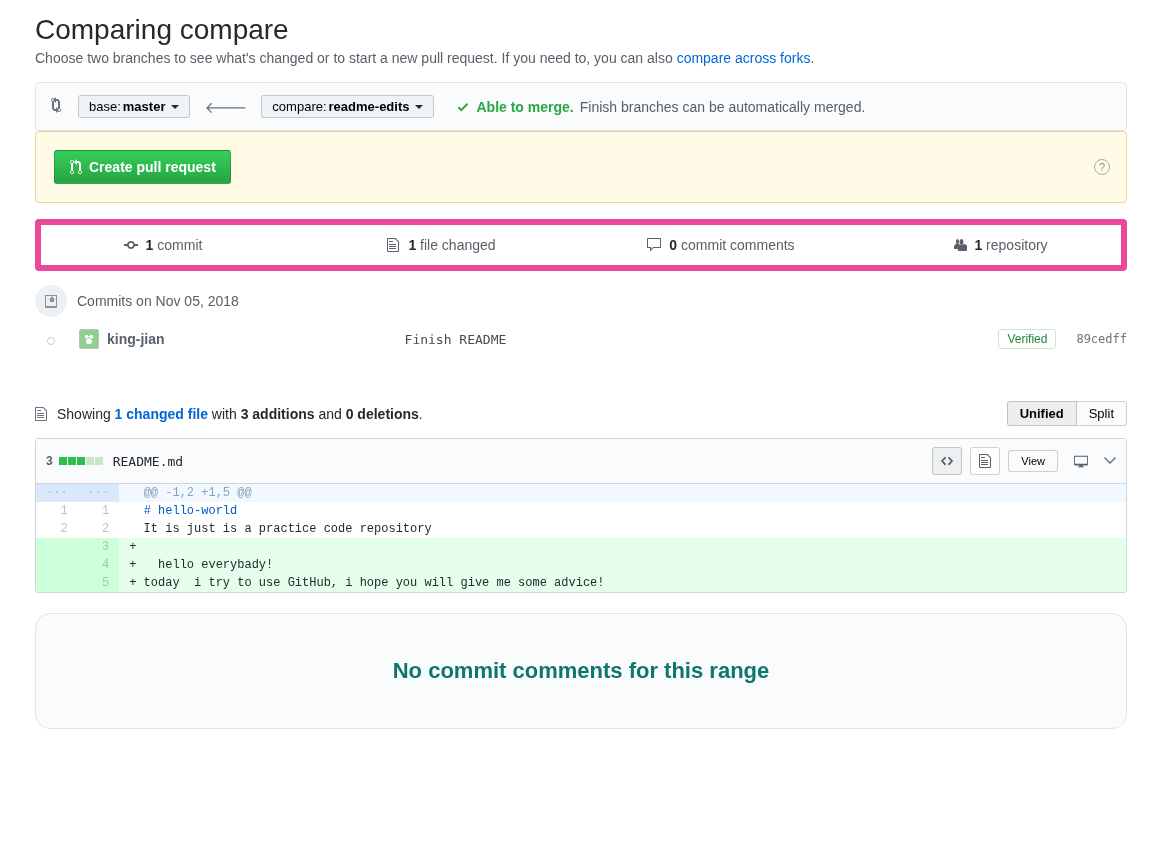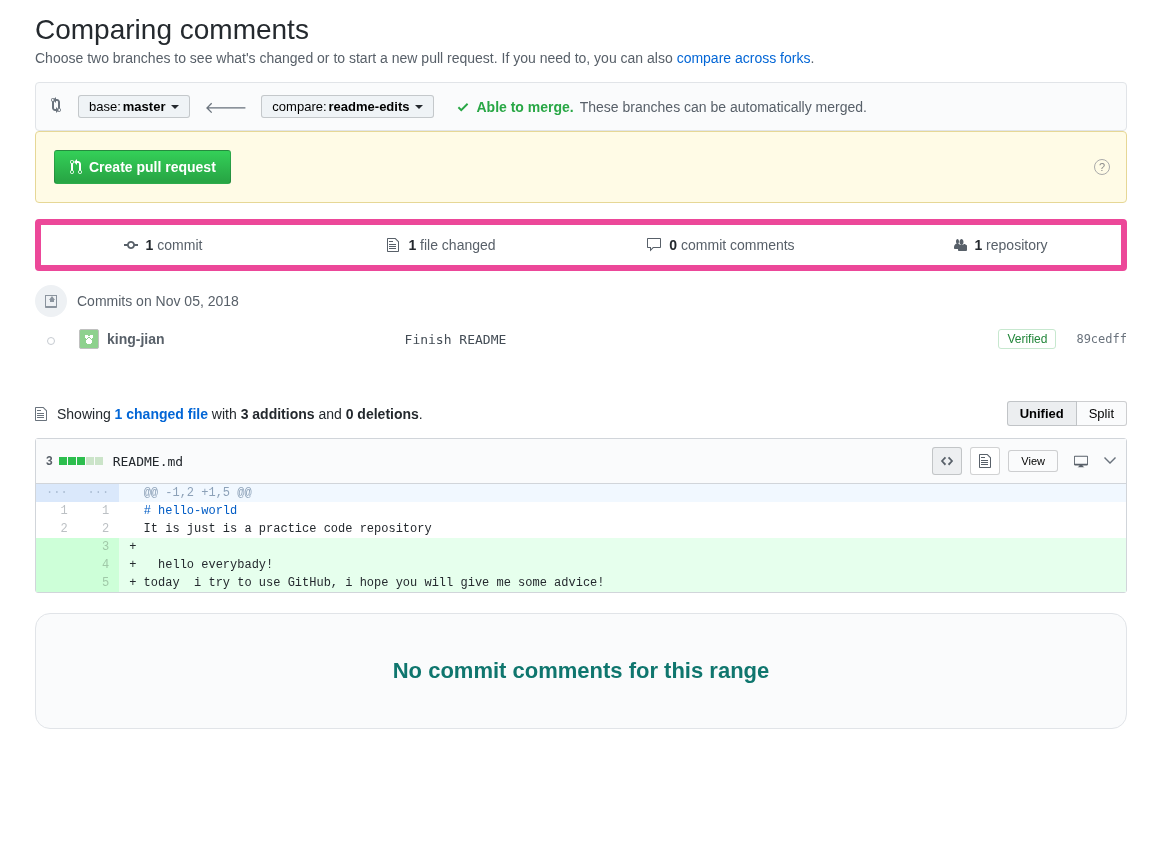--- a/index.html
+++ b/index.html
@@ -275,21 +275,21 @@
     padding: 0 2px;
   }
   .compare-icon {
     color:#6a737d;
     padding-right: 0;
   }
 </style>
 </head>
 <body>
 
-<h1>Comparing comments</h1>
+<h1>Comparing compare</h1>
 <p class="subtitle">
   <span>Choose two branches to see what's changed or to start a new pull request. If you need to, you can also </span><a href="#">compare across forks</a><span>.</span>
 </p>
 
 <div class="range-editor">
   <span class="compare-icon">
     <svg width="16" height="16" viewBox="0 0 14 16">
         <path d="M5 12H4c-.27-.02-.48-.11-.69-.31-.21-.2-.3-.42-.31-.69V4.72A1.993 1.993 0 0 0 2 1a1.993 1.993 0 0 0-1 3.72V11c.03.78.34 1.47.94 2.06.6.59 1.28.91 2.06.94h1v2l3-3-3-3v2zM2 1.8c.66 0 1.2.55 1.2 1.2 0 .65-.55 1.2-1.2 1.2C1.35 4.2.8 3.65.8 3c0-.65.55-1.2 1.2-1.2zm7 9.48V5c-.02-.78-.34-1.47-.94-2.06-.6-.59-1.28-.91-2.06-.94H5V0L2 3l3 3V4h1c.27.02.48.11.69.31.21.2.3.42.31.69v6.28A1.993 1.993 0 0 0 8 15a1.993 1.993 0 0 0 1-3.72zM8 14.2c-.66 0-1.2-.55-1.2-1.2 0-.65.55-1.2 1.2-1.2.65 0 1.2.55 1.2 1.2 0 .65-.55 1.2-1.2 1.2z"></path>
       </svg>
   </span>
@@ -302,21 +302,21 @@
   <button class="branch-btn">
     <span>compare: </span>
       <strong>readme-edits</strong>
       <span class="caret"></span>
   </button>
   <div class="merge-status" style="margin-left:10px;">
     <svg width="14" height="14" viewBox="0 0 12 16" style="color:#28a745;">
         <path d="M12 5l-8 8-4-4 1.5-1.5L4 10l6.5-6.5L12 5z"></path>
       </svg>
     <span class="merge-ok">Able to merge.</span>
-    <span class="merge-desc">These branches can be automatically merged.</span>
+    <span class="merge-desc">Finish branches can be automatically merged.</span>
   </div>
 </div>
 
 <div class="pr-box">
   <button class="btn-green">
     <svg width="14" height="16" viewBox="0 0 12 16" style="fill:#fff;">
         <path d="M11 11.28V5c-.03-.78-.34-1.47-.94-2.06C9.46 2.35 8.78 2.03 8 2H7V0L4 3l3 3V4h1c.27.02.48.11.69.31.21.2.3.42.31.69v6.28A1.993 1.993 0 0 0 10 15a1.993 1.993 0 0 0 1-3.72zm-1 2.92c-.66 0-1.2-.55-1.2-1.2 0-.65.55-1.2 1.2-1.2.65 0 1.2.55 1.2 1.2 0 .65-.55 1.2-1.2 1.2zM4 3c0-1.11-.89-2-2-2a1.993 1.993 0 0 0-1 3.72v6.56A1.993 1.993 0 0 0 2 15a1.993 1.993 0 0 0 1-3.72V4.72c.59-.34 1-.98 1-1.72zm-.8 10c0 .66-.55 1.2-1.2 1.2-.65 0-1.2-.55-1.2-1.2 0-.65.55-1.2 1.2-1.2.65 0 1.2.55 1.2 1.2zM2 4.2C1.34 4.2.8 3.65.8 3c0-.65.55-1.2 1.2-1.2.65 0 1.2.55 1.2 1.2 0 .65-.55 1.2-1.2 1.2z"></path>
       </svg>
     <span>Create pull request</span>
   </button>

